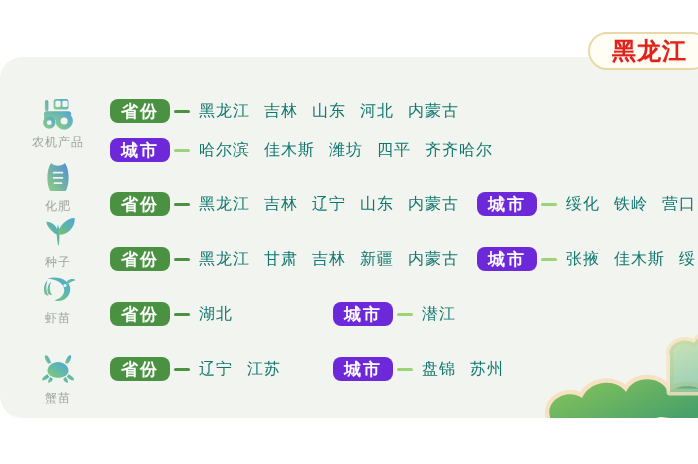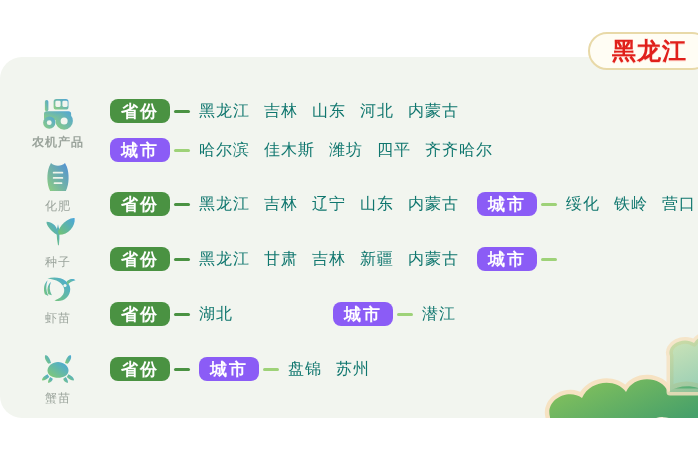--- a/index.html
+++ b/index.html
@@ -112,21 +112,21 @@
     padding: 0 11px;
     border-radius: 8px;
     font-size: 17px;
     font-weight: bold;
     color: #ffffff;
     letter-spacing: 2px;
     line-height: 1;
     box-sizing: border-box;
   }
   .tag.prov { background: #4a9242; }
-  .tag.city { background: #8b5cf6; }
+  .tag.city { background: #6d28d9; }
 
   .dash {
     display: inline-block;
     width: 16px;
     height: 3px;
     border-radius: 2px;
     margin: 0 9px 0 4px;
     vertical-align: middle;
   }
   .dash.prov { background: #4a9242; }
@@ -178,21 +178,21 @@
                L92,168 C74,168 62,156 62,144 C62,135 68,130 70,126 Z" fill="url(#gGreen2)" opacity="0.92"></path>
       <path d="M150,34 C146,22 164,14 174,21 C182,8 204,9 210,22 C228,15 248,24 250,40
                C266,38 282,48 284,62 L284,70 L150,70 Z" fill="none" stroke="#f6e2c2" stroke-width="7" stroke-linejoin="round" opacity="0.85"></path>
       <path d="M150,34 C146,22 164,14 174,21 C182,8 204,9 210,22 C228,15 248,24 250,40
                C266,38 282,48 284,62 L284,70 L150,70 Z" fill="url(#gGreen2)" opacity="0.55"></path>
     </g>
   </svg>
 
   <div class="icon-col">
 
-    <div class="icon-item" style="top:0px;font-weight:bold;">
+    <div class="icon-item" style="top:0px;">
       <svg class="glyph" viewBox="0 0 48 44" xmlns="http://www.w3.org/2000/svg">
         <defs>
             <linearGradient id="ic1" x1="0" y1="1" x2="1" y2="0">
           <stop offset="0%" stop-color="#8fcf7f"></stop>
               <stop offset="100%" stop-color="#4fa4d8"></stop>
         </linearGradient>
           </defs>
         <g fill="url(#ic1)">
           <rect x="19" y="6" width="17" height="12" rx="3"></rect>
           <rect x="9" y="7" width="4" height="13" rx="2"></rect>
@@ -316,20 +316,23 @@
   <div class="row" style="top:187px;">
     <span class="tag prov">省份</span>
     <span class="dash prov"></span>
     <span class="values">
       <span class="v">黑龙江</span><span class="v">甘肃</span><span class="v">吉林</span><span class="v">新疆</span><span class="v">内蒙古</span>
     </span>
     <span class="gap-to-city" style="width:18px;"></span>
     <span class="secondary">
       <span class="tag city">城市</span>
       <span class="dash city"></span>
+      <span class="values">
+        <span class="v">张掖</span><span class="v">佳木斯</span><span class="v">绥</span>
+      </span>
     </span>
   </div>
 
   <div class="row" style="top:242px;">
     <span class="tag prov">省份</span>
     <span class="dash prov"></span>
     <span class="values" style="width:134px;">
       <span class="v">湖北</span>
     </span>
     <span class="secondary">
@@ -337,20 +340,23 @@
       <span class="dash city"></span>
       <span class="values">
         <span class="v">潜江</span>
       </span>
     </span>
   </div>
 
   <div class="row" style="top:297px;">
     <span class="tag prov">省份</span>
     <span class="dash prov"></span>
+    <span class="values" style="width:134px;">
+      <span class="v">辽宁</span><span class="v">江苏</span>
+    </span>
     <span class="secondary">
       <span class="tag city">城市</span>
       <span class="dash city"></span>
       <span class="values">
         <span class="v">盘锦</span><span class="v">苏州</span>
       </span>
     </span>
   </div>
 
 </div>

